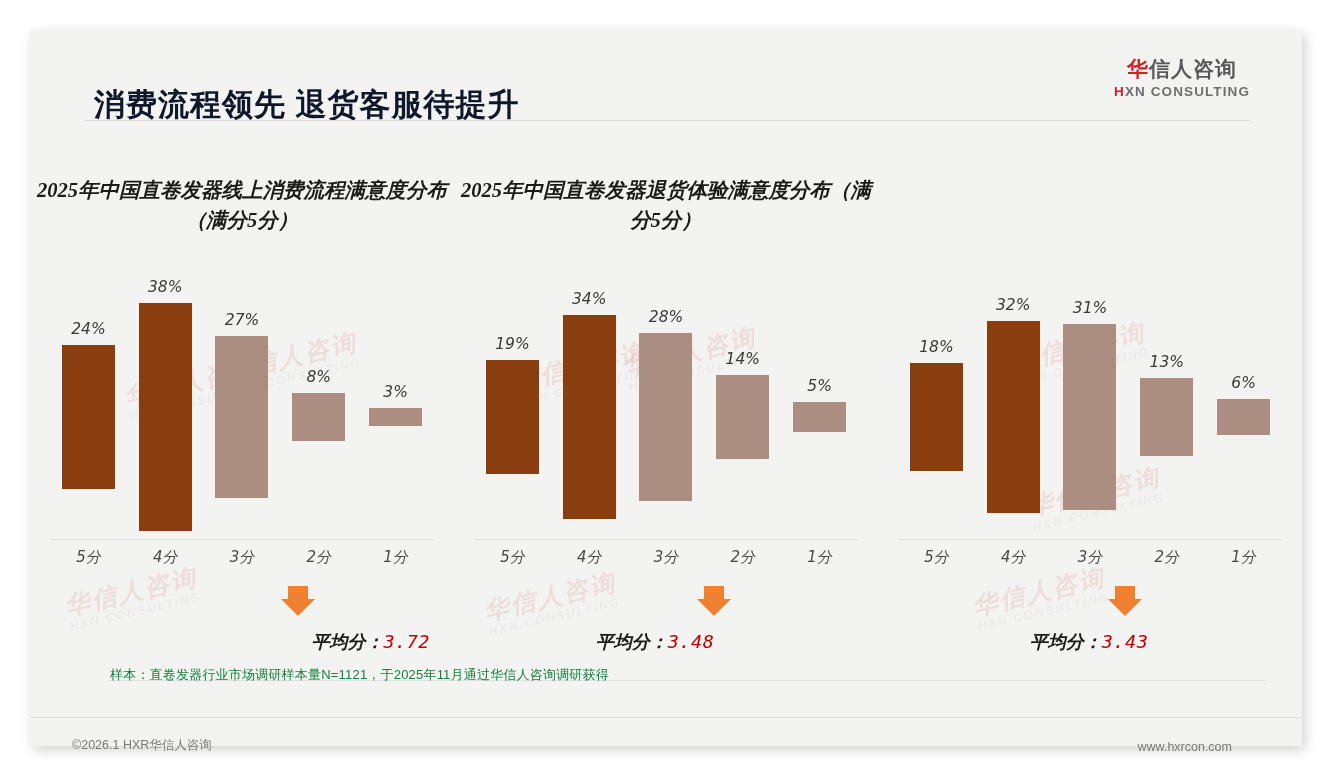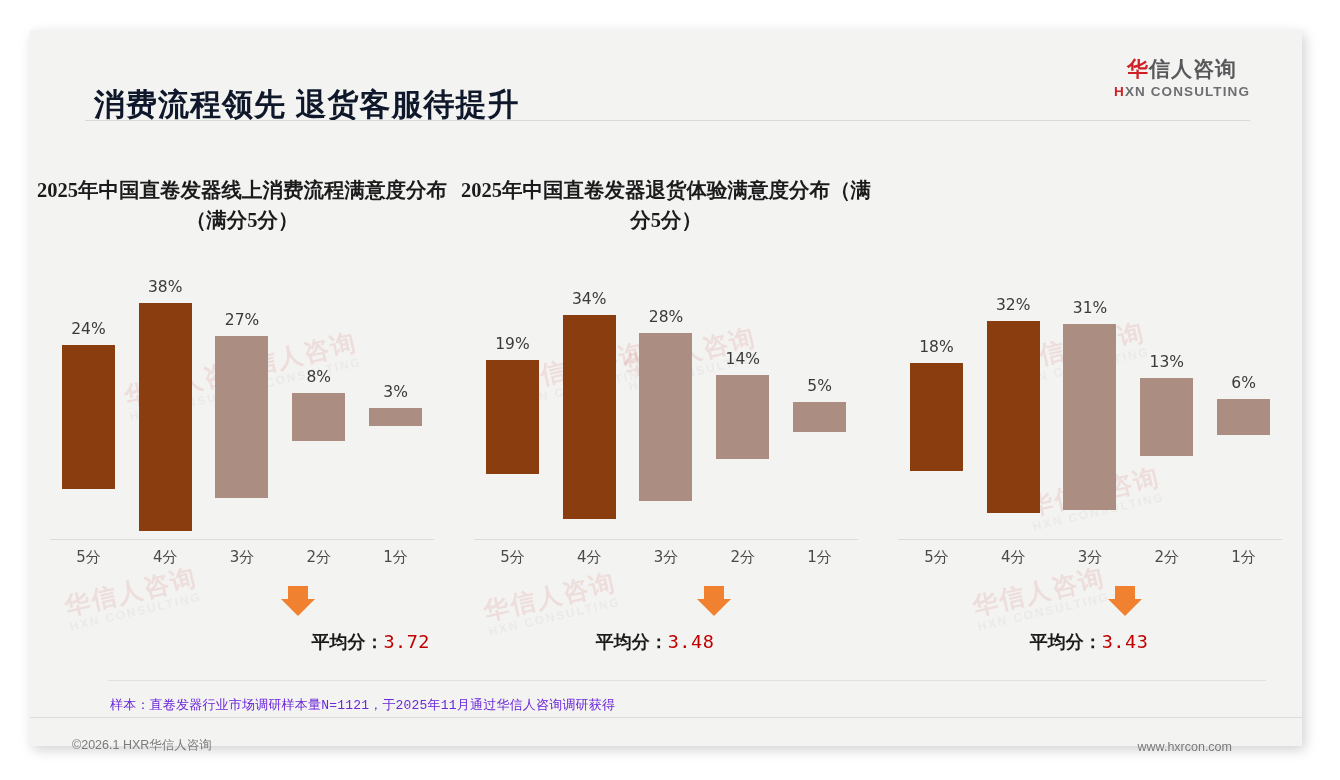--- a/index.html
+++ b/index.html
@@ -74,20 +74,21 @@
   .logo-en .hl { color: #cf2026; }
 
   
   .panels {
     position: absolute;
     left: 0;
     top: 118px;
     width: 100%;
     height: 520px;
     display: flex;
+    font-style: italic;
   }
   .panel {
     position: relative;
     flex: 1 1 0;
     height: 100%;
   }
   .panel + .panel::before {
     content: "";
     position: absolute;
     left: 0; top: 40px;
@@ -235,24 +236,24 @@
     position: absolute;
     left: 78px;
     top: 650px;
     width: 1158px;
     height: 1px;
     background: #e2e0de;
   }
   .footnote {
     position: absolute;
     left: 80px;
-    top: 666px;
-    font-family: Liberation Mono, monospace;
+    top: 636px;
+    font-family: Liberation Sans, sans-serif;
     font-size: 13px;
-    color: #6d28d9;
+    color: #15803d;
     letter-spacing: 0.2px;
   }
   .footer-rule {
     position: absolute;
     left: 0;
     top: 687px;
     width: 100%;
     height: 1px;
     background: #dedcda;
   }

